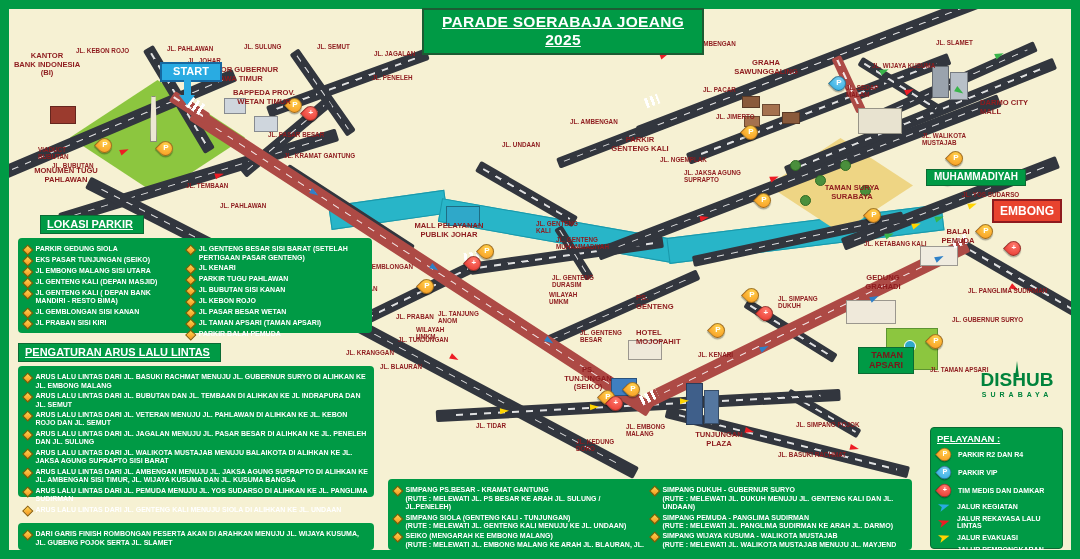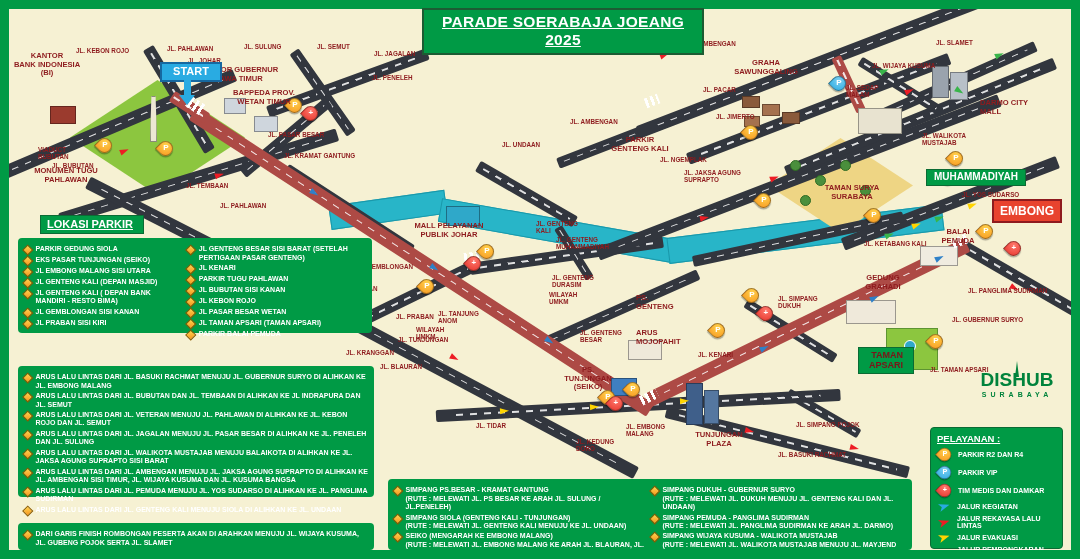--- a/index.html
+++ b/index.html
@@ -218,21 +218,21 @@
       <div class="map-label lm ctr" style="left: 812px; top: 184px; width: 80px;">TAMAN SURYA
 SURABAYA</div>
       <div class="map-label lm ctr" style="left: 930px; top: 228px; width: 56px;">BALAI
 PEMUDA</div>
       <div class="map-label lm ctr" style="left: 852px; top: 274px; width: 62px;">GEDUNG
 GRAHADI</div>
       <div class="map-label lm ctr" style="left: 400px; top: 222px; width: 98px;">MALL PELAYANAN
 PUBLIK JOHAR</div>
       <div class="map-label lm" style="left: 636px; top: 294px; width: 50px;">PS.
 GENTENG</div>
-      <div class="map-label lm" style="left: 636px; top: 329px; width: 60px;">ARUS
+      <div class="map-label lm" style="left: 636px; top: 329px; width: 60px;">HOTEL
 MOJOPAHIT</div>
       <div class="map-label lm ctr" style="left: 556px; top: 366px; width: 64px;">PS.
 TUNJUNGAN
 (SEIKO)</div>
       <div class="map-label lm ctr" style="left: 684px; top: 431px; width: 70px;">TUNJUNGAN
 PLAZA</div>
       <div class="pin o" style="left: 97px; top: 138px;">
         <i>P</i>
       </div>
       <div class="pin o" style="left: 158px; top: 141px;">
@@ -410,20 +410,21 @@
             <span>JL TAMAN APSARI (TAMAN APSARI)</span>
           </div>
           <div class="li">
             <span class="bul"></span>
             <span>PARKIR BALAI PEMUDA</span>
           </div>
         </div>
     </div>
   </div>
 
+  <div class="panel-h" style="left:18px;top:343px;">PENGATURAN ARUS LALU LINTAS</div>
   <div class="panel-b" style="left:18px;top:366px;width:356px;height:131px;">
       <div class="li">
         <span class="bul"></span>
         <span>ARUS LALU LINTAS DARI JL. BASUKI RACHMAT MENUJU JL. GUBERNUR SURYO DI ALIHKAN KE JL. EMBONG MALANG</span>
       </div>
       <div class="li">
         <span class="bul"></span>
         <span>ARUS LALU LINTAS DARI JL. BUBUTAN DAN JL. TEMBAAN DI ALIHKAN KE JL INDRAPURA DAN JL. SEMUT</span>
       </div>
       <div class="li">

